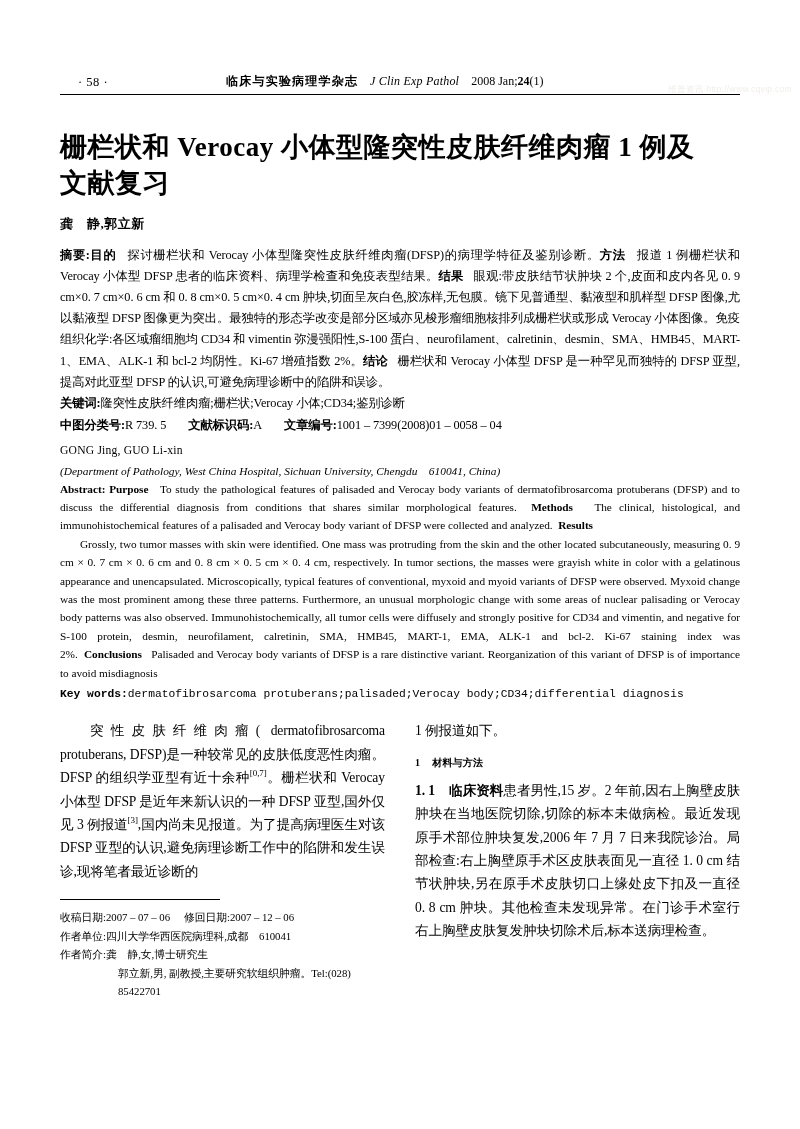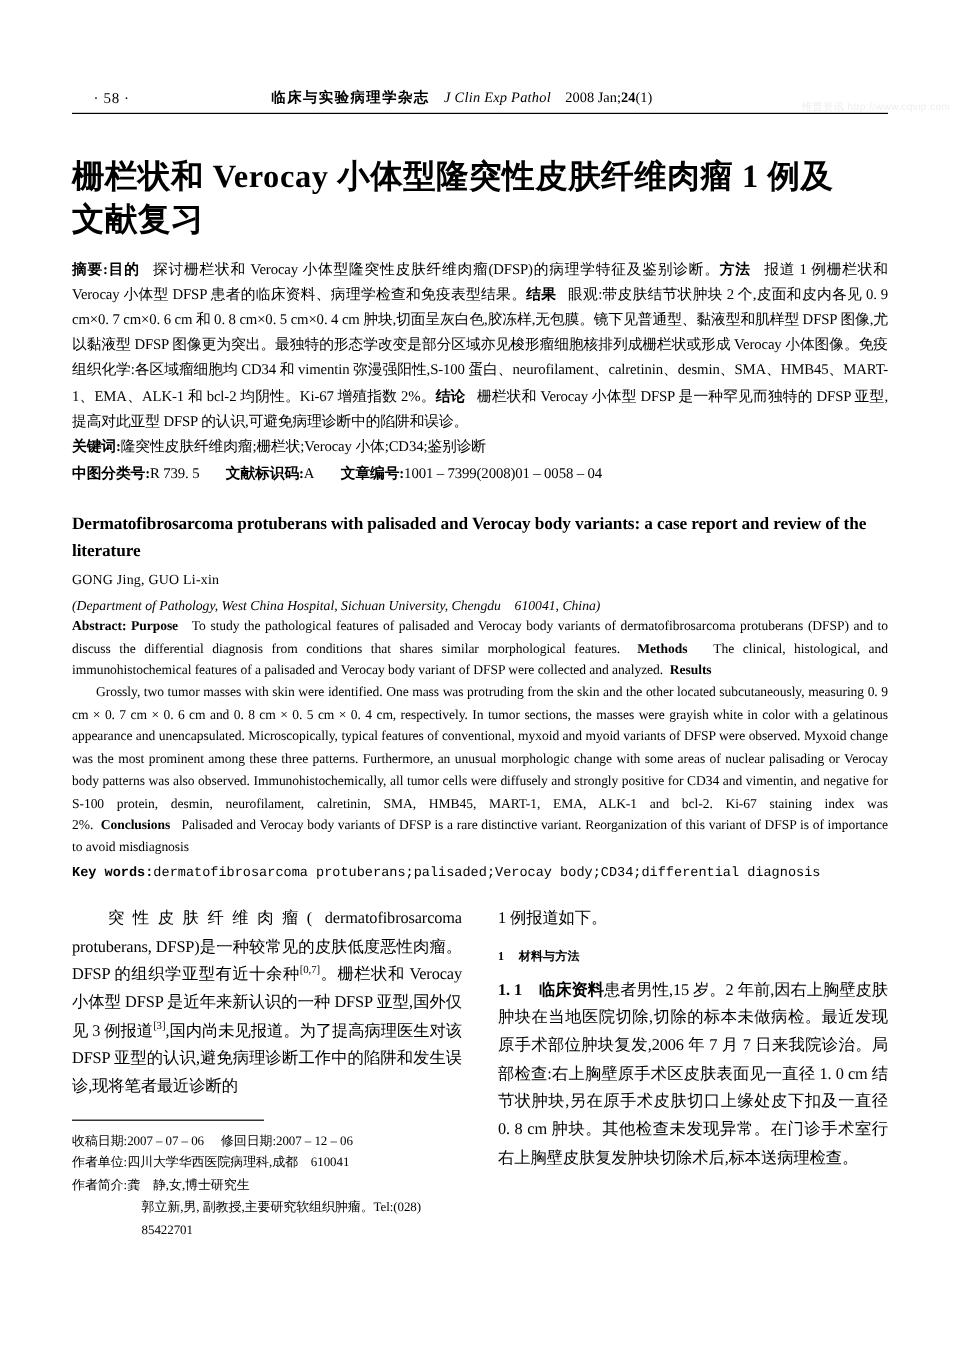--- a/index.html
+++ b/index.html
@@ -204,34 +204,34 @@
       <span class="cn">临床与实验病理学杂志</span><span class="en">J Clin Exp Pathol</span><span class="vol">2008 Jan;</span><span class="volnum">24</span><span>(1)</span>
     </span>
   </div>
   <div class="rule"></div>
 
   <div class="title-cn">
     <div>栅栏状和 Verocay 小体型隆突性皮肤纤维肉瘤 1 例及</div>
     <div>文献复习</div>
   </div>
 
+  <div class="authors-cn">龚　静,郭立新</div>
 
   <div class="abs-cn">
     <b>摘要:</b><b>目的</b>&nbsp;&nbsp;&nbsp;<span>探讨栅栏状和 Verocay 小体型隆突性皮肤纤维肉瘤(DFSP)的病理学特征及鉴别诊断。</span><b>方法</b>&nbsp;&nbsp;&nbsp;<span>报道 1 例栅栏状和 Verocay 小体型 DFSP 患者的临床资料、病理学检查和免疫表型结果。</span><b>结果</b>&nbsp;&nbsp;&nbsp;<span>眼观:带皮肤结节状肿块 2 个,皮面和皮内各见 0. 9 cm×0. 7 cm×0. 6 cm 和 0. 8 cm×0. 5 cm×0. 4 cm 肿块,切面呈灰白色,胶冻样,无包膜。镜下见普通型、黏液型和肌样型 DFSP 图像,尤以黏液型 DFSP 图像更为突出。最独特的形态学改变是部分区域亦见梭形瘤细胞核排列成栅栏状或形成 Verocay 小体图像。免疫组织化学:各区域瘤细胞均 CD34 和 vimentin 弥漫强阳性,S-100 蛋白、neurofilament、calretinin、desmin、SMA、HMB45、MART-1、EMA、ALK-1 和 bcl-2 均阴性。Ki-67 增殖指数 2%。</span><b>结论</b>&nbsp;&nbsp;&nbsp;<span>栅栏状和 Verocay 小体型 DFSP 是一种罕见而独特的 DFSP 亚型,提高对此亚型 DFSP 的认识,可避免病理诊断中的陷阱和误诊。</span>
   </div>
 
   <div class="kv-line">
     <b>关键词:</b><span>隆突性皮肤纤维肉瘤;栅栏状;Verocay 小体;CD34;鉴别诊断</span>
   </div>
 
   <div class="kv-line">
     <b>中图分类号:</b><span>R 739. 5</span><span class="sp"></span><b>文献标识码:</b><span>A</span><span class="sp"></span><b>文章编号:</b><span>1001 – 7399(2008)01 – 0058 – 04</span>
   </div>
 
-  <div class="title-en">Dermatofibrosarcoma protuberans with palisaded and Verocay body variants: a case report and review of the literature</div>
   <div class="authors-en">GONG Jing, GUO Li-xin</div>
   <div class="affil-en">(Department of Pathology, West China Hospital, Sichuan University, Chengdu　610041, China)</div>
 
   <div class="abs-en">
     <b>Abstract:</b>&nbsp;<b>Purpose</b>&nbsp;&nbsp;&nbsp;<span>To study the pathological features of palisaded and Verocay body variants of dermatofibrosarcoma protuberans (DFSP) and to discuss the differential diagnosis from conditions that shares similar morphological features.</span>&nbsp;&nbsp;<b>Methods</b>&nbsp;&nbsp;&nbsp;<span>The clinical, histological, and immunohistochemical features of a palisaded and Verocay body variant of DFSP were collected and analyzed.</span>&nbsp;&nbsp;<b>Results</b><br><span class="indent"></span><span>Grossly, two tumor masses with skin were identified. One mass was protruding from the skin and the other located subcutaneously, measuring 0. 9 cm × 0. 7 cm × 0. 6 cm and 0. 8 cm × 0. 5 cm × 0. 4 cm, respectively. In tumor sections, the masses were grayish white in color with a gelatinous appearance and unencapsulated. Microscopically, typical features of conventional, myxoid and myoid variants of DFSP were observed. Myxoid change was the most prominent among these three patterns. Furthermore, an unusual morphologic change with some areas of nuclear palisading or Verocay body patterns was also observed. Immunohistochemically, all tumor cells were diffusely and strongly positive for CD34 and vimentin, and negative for S-100 protein, desmin, neurofilament, calretinin, SMA, HMB45, MART-1, EMA, ALK-1 and bcl-2. Ki-67 staining index was 2%.</span>&nbsp;&nbsp;<b>Conclusions</b>&nbsp;&nbsp;&nbsp;<span>Palisaded and Verocay body variants of DFSP is a rare distinctive variant. Reorganization of this variant of DFSP is of importance to avoid misdiagnosis</span>
   </div>
 
   <div class="kw-en">
     <b>Key words:</b><span>dermatofibrosarcoma protuberans;palisaded;Verocay body;CD34;differential diagnosis</span>
   </div>

